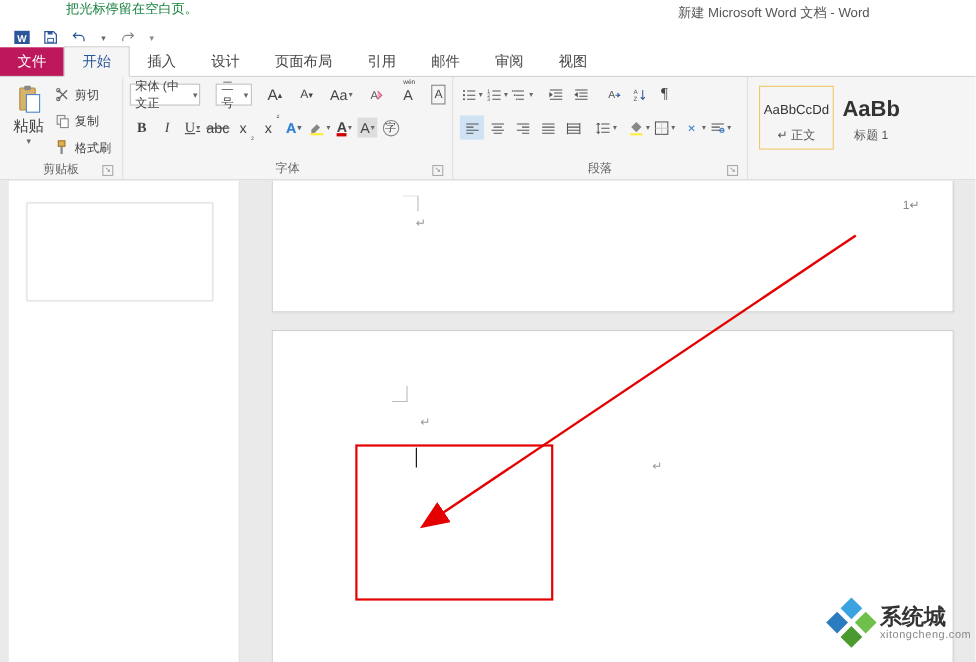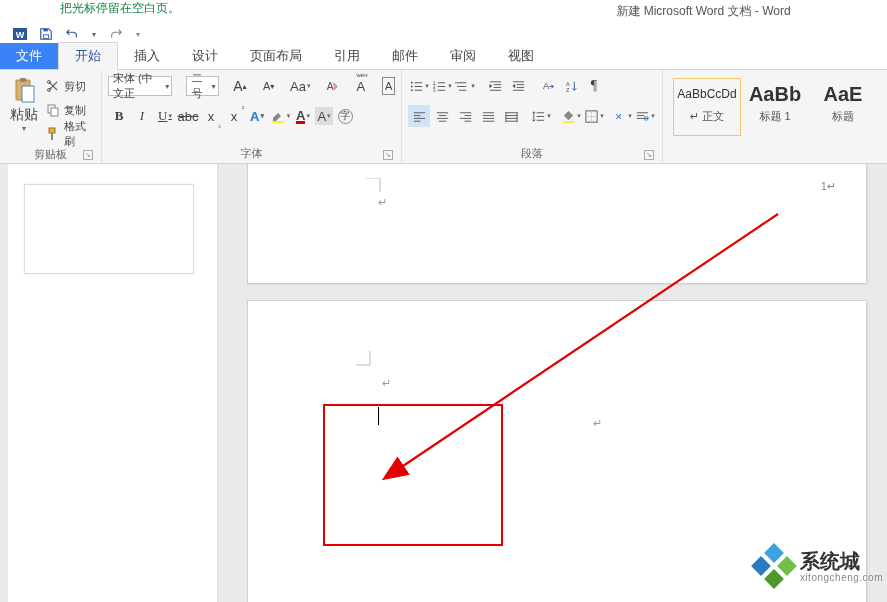--- a/index.html
+++ b/index.html
@@ -5,21 +5,21 @@
 * { margin: 0; padding: 0; box-sizing: border-box; font-family: "Microsoft YaHei", "Segoe UI", sans-serif; }
 body { width: 887px; height: 602px; background: #fff; overflow: hidden; position: relative; font-size: 12px; color: #444; }
 
 .titlebar { height: 22px; color: #555; text-align: center; font-size: 12px; line-height: 22px; padding-left: 520px; white-space: nowrap; }
 
 .qat { height: 24px; display: flex; align-items: center; padding-left: 12px; gap: 10px; }
 .qat .ico { width: 16px; height: 16px; display: inline-flex; align-items: center; justify-content: center; cursor: pointer; }
 
 .tabs { height: 24px; display: flex; align-items: flex-end; border-bottom: 1px solid #d4d4d4; }
 .tab { padding: 4px 16px; font-size: 13px; color: #444; cursor: pointer; }
-.tab.file { background: #3b82f6; color: #fff; }
+.tab.file { background: #be185d; color: #fff; }
 .tab.active { background: #f5f5f5; border: 1px solid #d4d4d4; border-bottom: 1px solid #f5f5f5; margin-bottom: -1px; color: #2b579a; }
 
 .ribbon { height: 94px; background: #f5f5f5; border-bottom: 1px solid #d4d4d4; display: flex; }
 .group { border-right: 1px solid #e0e0e0; padding: 4px 6px 0 6px; display: flex; flex-direction: column; position: relative; }
 .group-body { flex: 1; display: flex; }
 .group-label { text-align: center; font-size: 11px; color: #666; height: 18px; line-height: 16px; position: relative; }
 .group-label .launcher { position: absolute; right: 2px; bottom: 3px; width: 10px; height: 10px; border: 1px solid #aaa; display: inline-flex; align-items: center; justify-content: center; font-size: 7px; color: #888; cursor: pointer; }
 
 .bigbtn { display: flex; flex-direction: column; align-items: center; width: 40px; cursor: pointer; padding-top: 2px; }
 .bigbtn .icon { width: 28px; height: 28px; }
@@ -34,21 +34,21 @@
 .combo { height: 20px; border: 1px solid #c0c0c0; background: #fff; display: flex; align-items: center; padding: 0 2px 0 4px; font-size: 11px; cursor: pointer; }
 .combo .dd { margin-left: 4px; font-size: 8px; color: #666; }
 .tbtn { width: 22px; height: 22px; display: inline-flex; align-items: center; justify-content: center; cursor: pointer; font-size: 13px; color: #444; position: relative; }
 .tbtn .sub { position: absolute; bottom: -1px; right: 1px; font-size: 7px; }
 .tbtn .dd { font-size: 7px; margin-left: 1px; color: #666; }
 .fontrow2 { display: flex; align-items: center; gap: 1px; height: 24px; margin-top: 6px; }
 
 .pararow { display: flex; align-items: center; gap: 1px; height: 24px; }
 
 .styles { display: flex; padding: 4px 4px 0 4px; }
-.stylebox { width: 68px; height: 58px; border: 1px solid transparent; display: flex; flex-direction: column; align-items: center; justify-content: flex-start; cursor: pointer; }
+.stylebox { width: 68px; height: 58px; border: 1px solid transparent; display: flex; flex-direction: column; align-items: center; justify-content: center; cursor: pointer; }
 .stylebox.sel { border-color: #f0c869; }
 .stylebox .preview { font-size: 12px; color: #333; height: 30px; display: flex; align-items: center; }
 .stylebox .preview.big { font-size: 20px; font-weight: bold; }
 .stylebox .nm { font-size: 11px; color: #555; }
 
 .docarea { position: absolute; top: 164px; left: 0; right: 0; bottom: 0; background: #eaeaea; overflow: hidden; }
 .navpane { position: absolute; left: 8px; top: 0; width: 210px; height: 100%; background: #fff; border-right: 1px solid #ddd; }
 .thumb { margin: 20px 16px; width: 170px; height: 90px; background: #fff; border: 1px solid #dcdcdc; box-shadow: 0 0 2px rgba(0,0,0,.08); }
 .page { position: absolute; left: 247px; width: 620px; background: #fff; border: 1px solid #cfcfcf; box-shadow: 1px 1px 2px rgba(0,0,0,.06); }
 .page1 { top: 0; height: 120px; border-top: none; }
@@ -355,24 +355,20 @@
   <div class="group" style="flex:1;border-right:none">
     <div class="styles">
       <div class="stylebox sel">
         <div class="preview">AaBbCcDd</div>
         <div class="nm">↵ 正文</div>
       </div>
       <div class="stylebox">
         <div class="preview big">AaBb</div>
         <div class="nm">标题 1</div>
       </div>
-      <div class="stylebox">
-        <div class="preview big">AaE</div>
-        <div class="nm">标题</div>
-      </div>
     </div>
   </div>
 
 </div>
 
 <div class="docarea">
   <div class="navpane">
     <div class="thumb"></div>
   </div>
   <div class="page page1">

